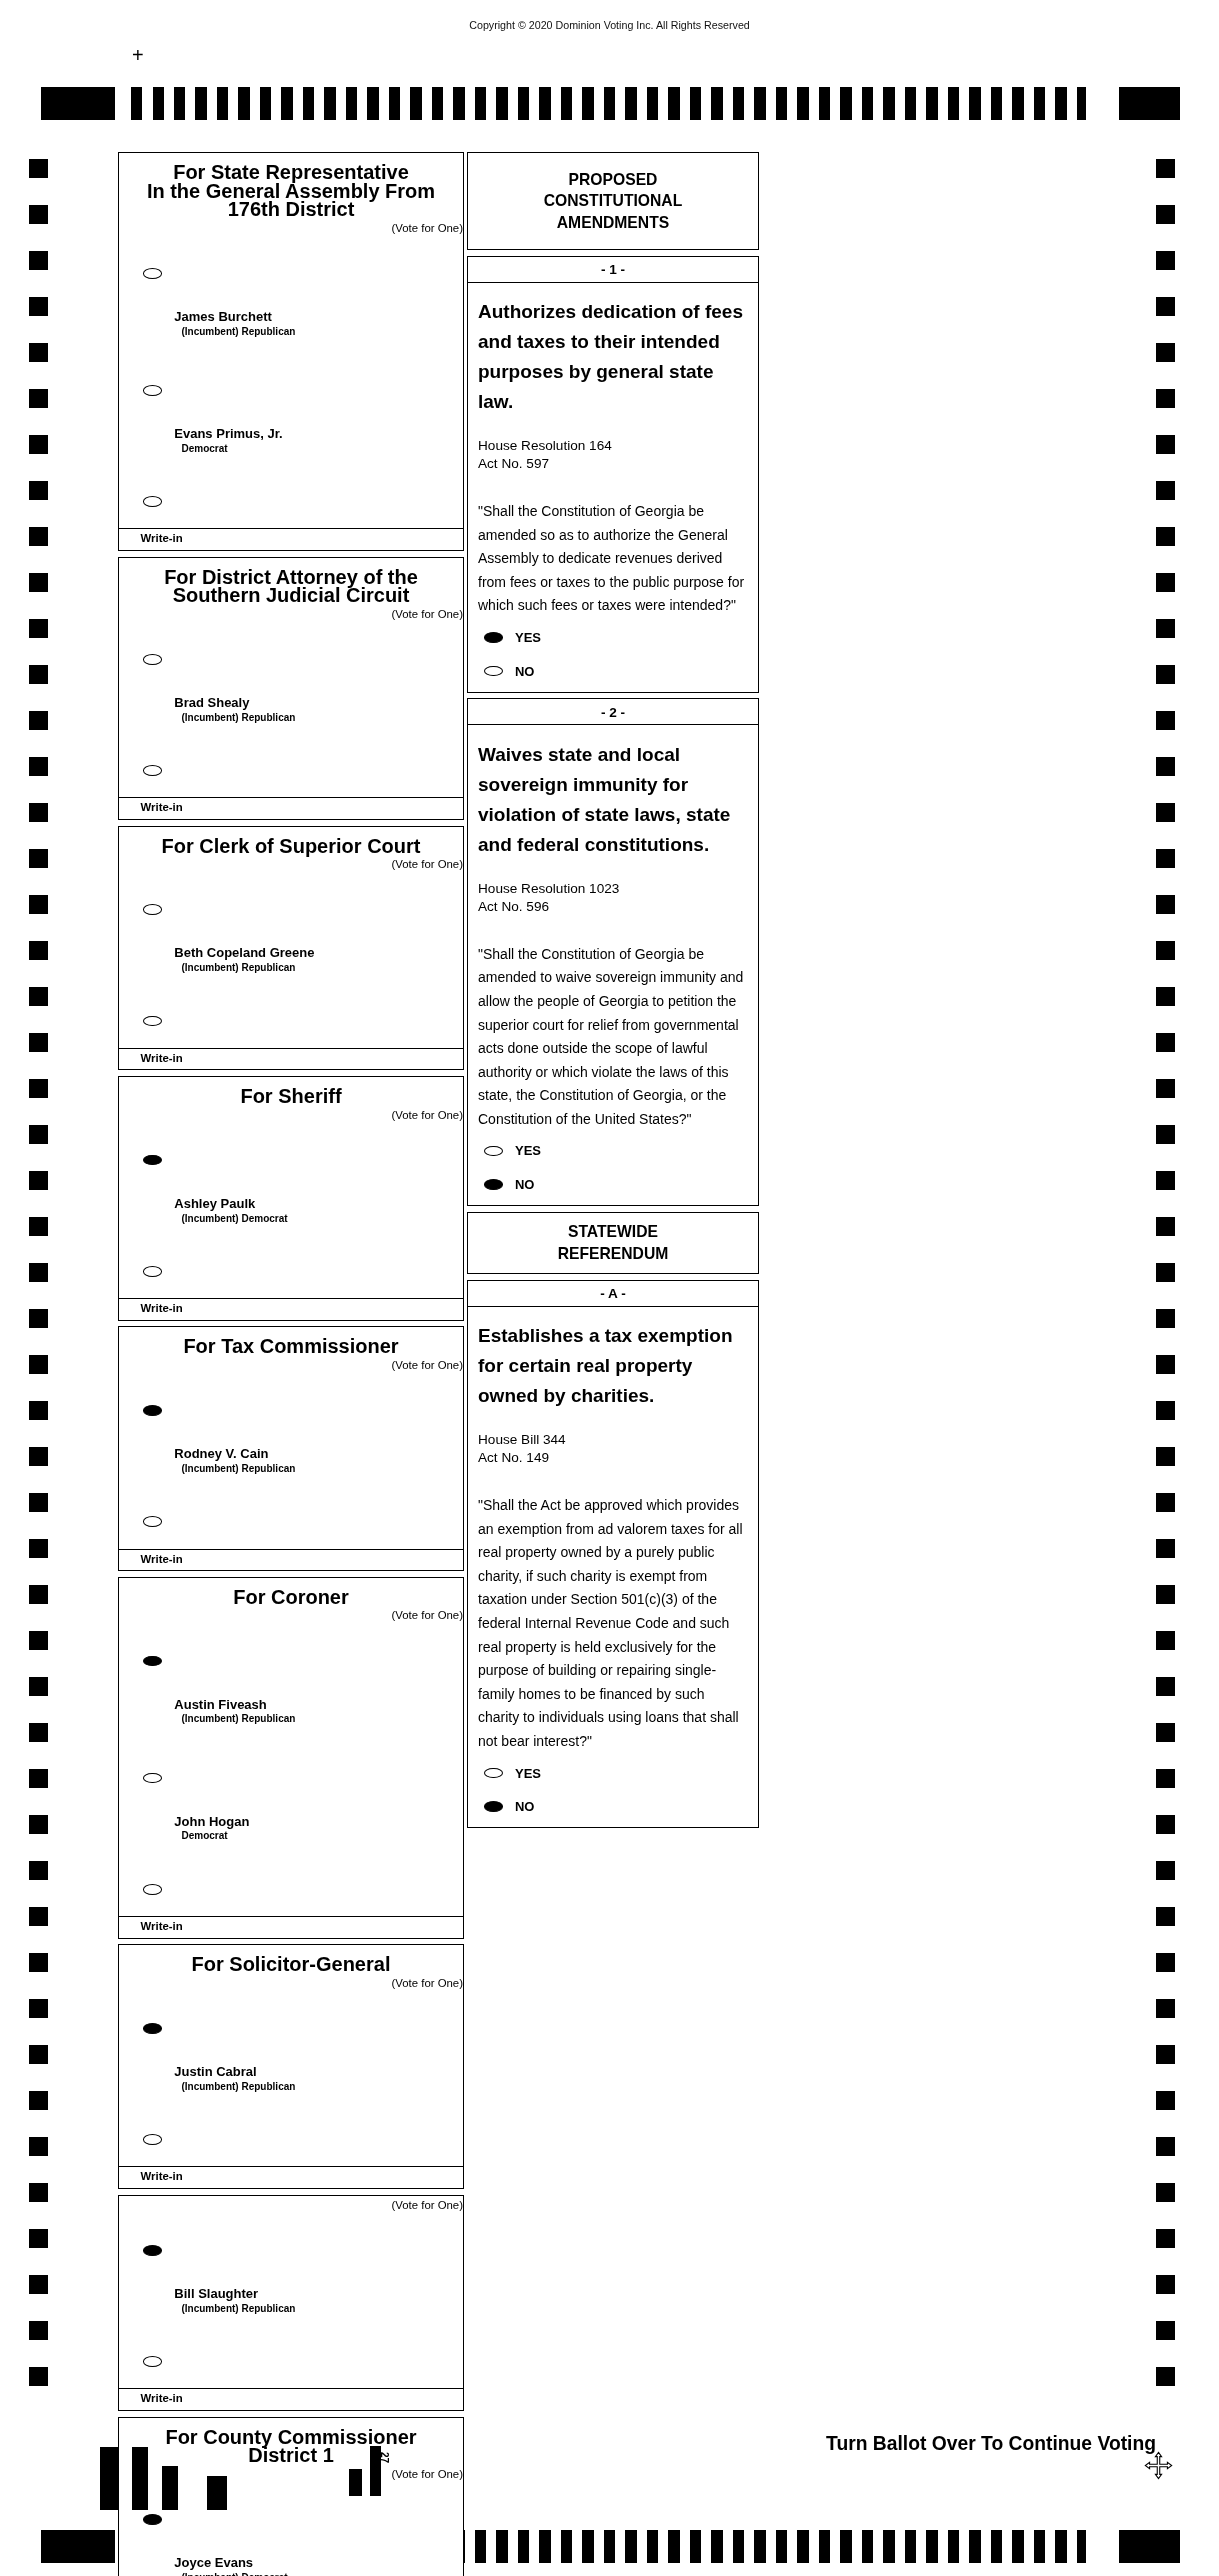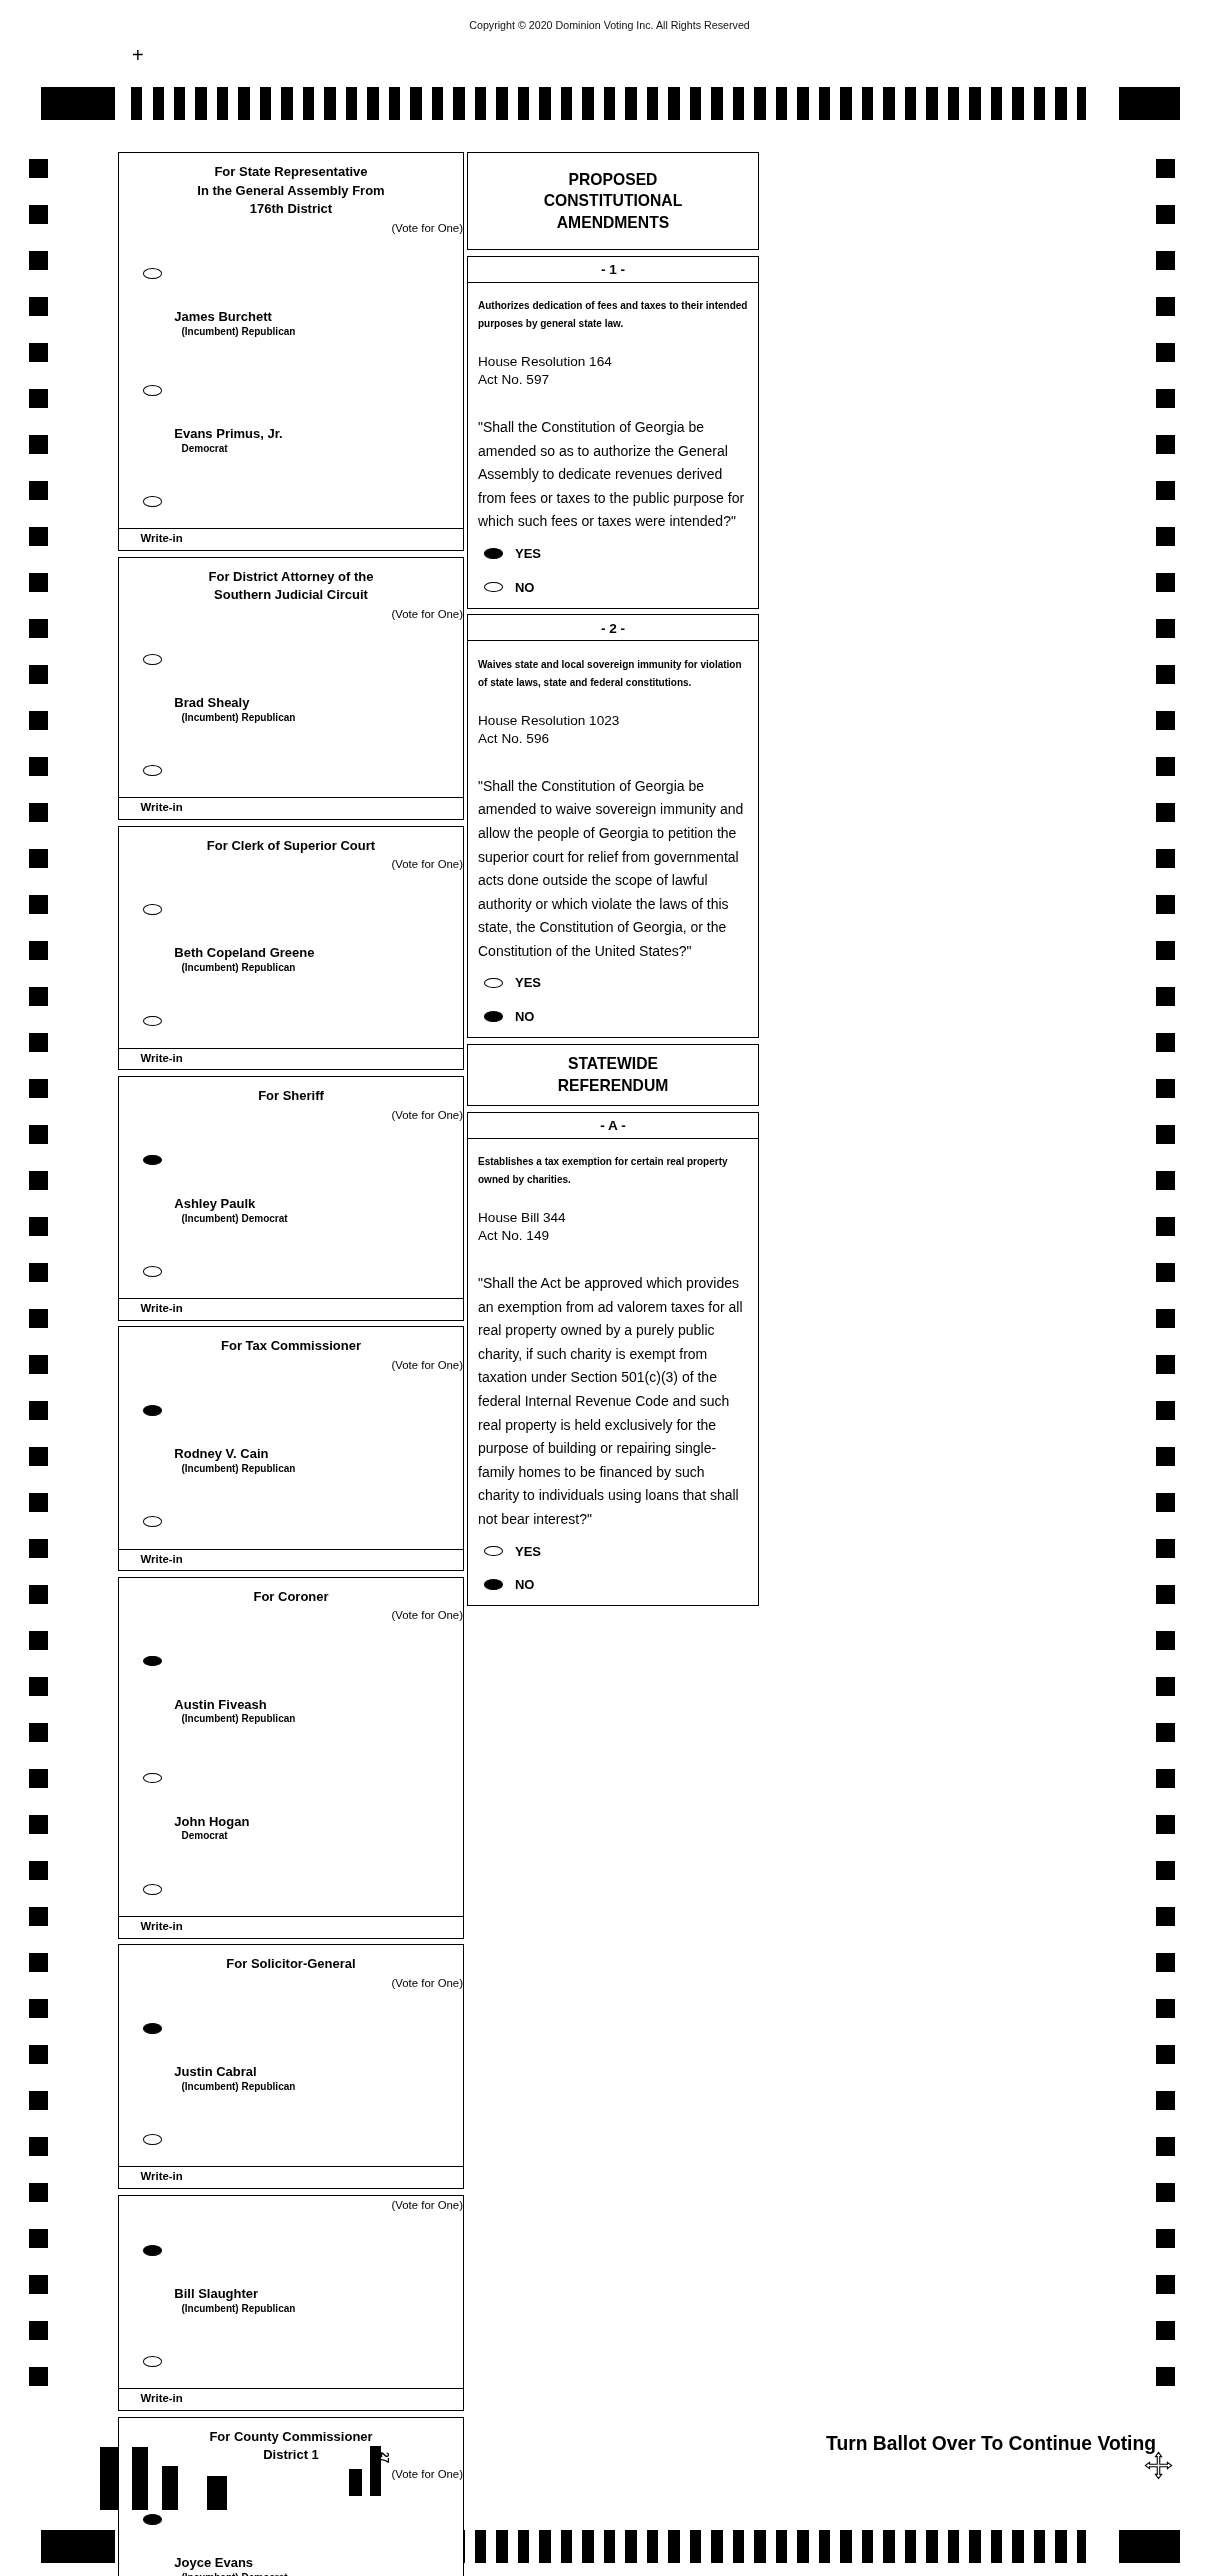--- a/index.html
+++ b/index.html
@@ -37,21 +37,21 @@
   .tm-bars-v.left { left: 29px; }
   .tm-bars-v.right { left: 1156px; }
 
   
   .col-left  { position: absolute; left: 118px; top: 152px; width: 346px; }
   .col-right { position: absolute; left: 467px; top: 152px; width: 292px; }
 
   
   .contest { border: 1.4px solid #000; margin-bottom: 5.7px; background: #fff; }
   .contest-title {
-    font-size: 13px; font-weight: bold; text-align: center;
+    font-size: 20px; font-weight: bold; text-align: center;
     line-height: 18.6px; padding: 10px 5.7px 0; white-space: pre-line;
   }
   .vote-for { text-align: right; font-size: 11.4px; padding-top: 2.9px; }
   .candidates { margin-top: 17px; }
   .candidate-row { display: flex; align-items: flex-start; padding: 14.3px 4.3px 30px 24px; }
   .candidate-row.blank { padding: 8.6px 4.3px 21.5px 24px; }
   .oval {
     display: inline-block; width: 19.3px; height: 10.7px;
     border: 1.4px solid #000; border-radius: 50%; background: #fff; flex: none;
   }
@@ -71,21 +71,21 @@
     font-size: 15.7px; line-height: 21.5px; padding: 15.7px 5.7px;
     white-space: pre-line; margin-bottom: 5.7px;
   }
   .col-header.referendum { padding: 8.6px 5.7px; margin-top: 2.9px; }
   .measure { border: 1.4px solid #000; margin-bottom: 5.7px; background: #fff; }
   .measure-number {
     text-align: center; font-weight: bold; font-size: 13.6px;
     padding: 5.7px 0 4.3px; border-bottom: 1.4px solid #000;
   }
   .measure-body { padding: 8.6px 10px 13px; }
-  .measure-summary { font-size: 10px; font-weight: bold; line-height: 18px; margin-top: 5.7px; }
+  .measure-summary { font-size: 19px; font-weight: bold; line-height: 30px; margin-top: 5.7px; }
   .measure-ref { font-size: 13.6px; line-height: 18.6px; margin-top: 20px; white-space: pre-line; }
   .measure-question { font-size: 14px; line-height: 23.6px; margin-top: 26px; }
   .option-row { display: flex; align-items: center; margin-top: 18.6px; padding-left: 5.7px; }
   .option-row.first { margin-top: 12px; }
   .option-label { font-size: 13px; font-weight: bold; margin-left: 12px; }
 
   
   .turn-over {
     position: absolute; right: 63px; top: 2433px;
     font-size: 19.3px; font-weight: bold;

